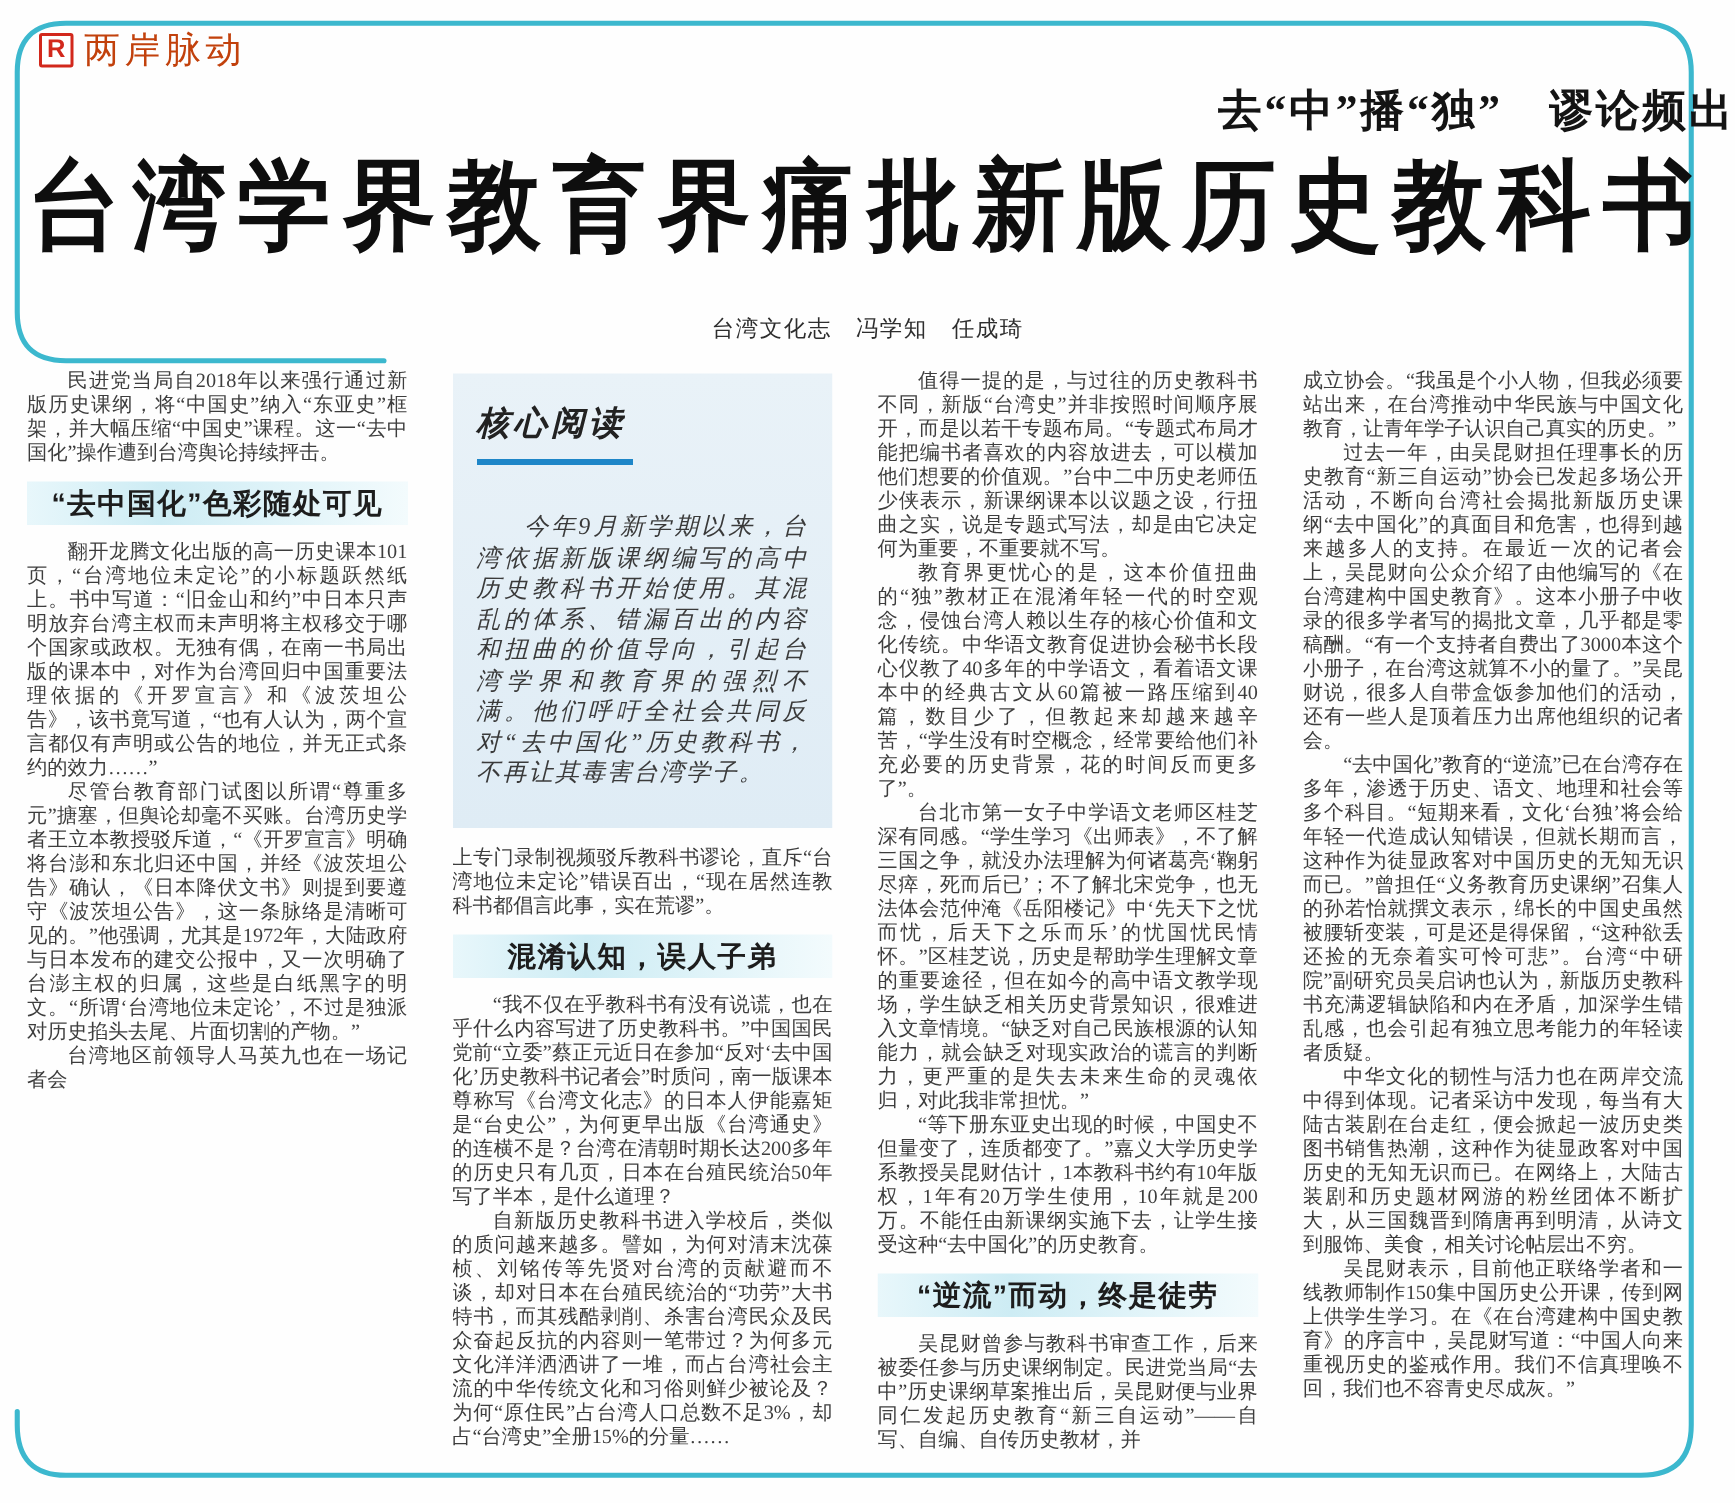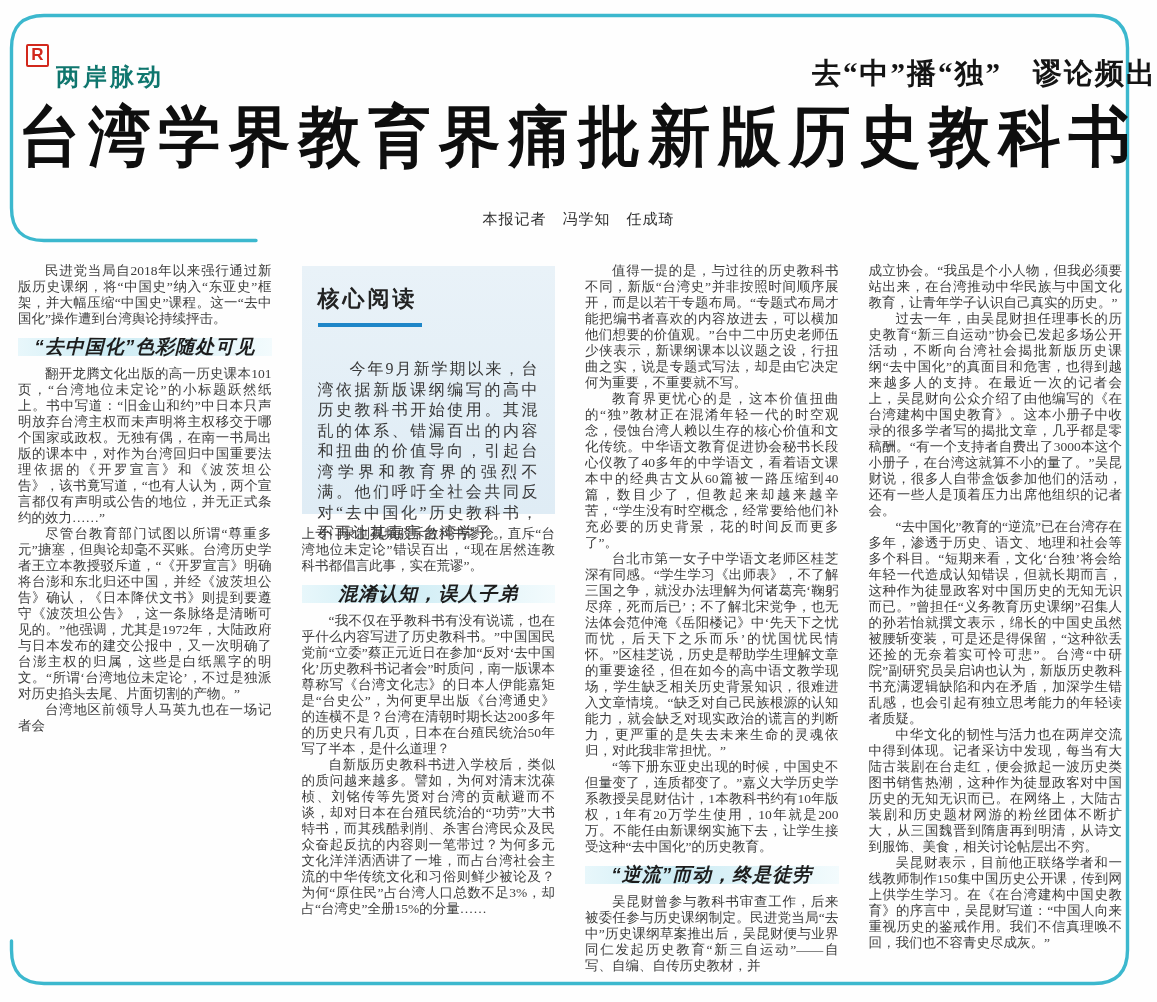--- a/index.html
+++ b/index.html
@@ -15,58 +15,58 @@
     position:absolute; left:26px; top:17px; z-index:2;
     display:flex; align-items:center; gap:7px;
   }
   .brand-r {
     width:23px; height:23px; border:2.5px solid #d2281c; background:#fff;
     color:#d2281c; font-family:"Liberation Sans","DejaVu Sans",sans-serif;
     font-weight:bold; font-size:17px; display:flex; align-items:center; justify-content:center;
     border-radius:2px;
   }
   .brand-label {
-    color:#0f766e; font-weight:bold; font-size:24px; letter-spacing:3px;
+    color:#c2410c; font-weight:normal; font-size:24px; letter-spacing:3px;
     font-family:"Liberation Sans","DejaVu Sans",sans-serif;
-    margin-top:44px;
   }
   .kicker {
     position:absolute; top:54px; left:0; width:100%; text-align:right; z-index:2;
     font-size:29px; font-weight:bold; color:#141414; letter-spacing:2px;
   }
   .headline {
     position:absolute; top:95px; left:0; width:100%; text-align:center; z-index:2;
     font-family:"Liberation Sans","DejaVu Sans",sans-serif;
     font-size:62px; font-weight:900; color:#0e0e0e; letter-spacing:8px;
     transform:scaleY(1.06);
   }
   .byline {
     position:absolute; top:210px; left:0; width:100%; text-align:center; z-index:2;
     font-size:15px; color:#2e2e2e; letter-spacing:1px;
   }
   .body-cols {
-    position:absolute; left:18px; top:263px; width:1104px; height:728px; z-index:1;
+    position:absolute; left:18px; top:246px; width:1104px; height:728px; z-index:1;
     display:flex; gap:30px;
   }
   .col { flex:1 1 0; overflow:hidden; }
   .col p {
     font-size:13.5px; line-height:16px; text-align:justify;
     text-indent:2em; color:#3d3d3d;
   }
   .col p.cont { text-indent:0; }
   .sec-header {
-    margin:11px 0 10px 0; height:18px;
+    margin:11px 0 10px 0; height:29px;
     display:flex; align-items:center; justify-content:center;
     background:linear-gradient(90deg,#e8f7fb 0%, #cdecf4 35%, #f3fbfd 100%);
     font-family:"Liberation Sans","DejaVu Sans",sans-serif;
-    font-size:19px; font-weight:bold; color:#1d1d1d; letter-spacing:1px;font-style:italic;
+    font-size:19px; font-weight:bold; color:#1d1d1d; letter-spacing:1px;
   }
   .core-box {
-    margin:3px 0 12px 0; padding:18px 16px 16px 16px; height:248px;
+    margin:3px 0 12px 0; padding:18px 16px 16px 16px; height:303px;
     background:linear-gradient(180deg,#e9f2f8 0%, #dfecf5 100%);
+    font-style:italic;
   }
   .core-title {
     font-family:"Liberation Sans","DejaVu Sans",sans-serif;
     font-size:22px; font-weight:bold; color:#222; letter-spacing:3px;
   }
   .core-bar { width:104px; height:4px; background:#1e86c8; margin:9px 0 16px 0; }
   .core-text {
     font-size:16px; line-height:20.5px; letter-spacing:1.5px;
     text-align:justify; text-indent:2em; color:#3a3a3a;margin-top:32px;
   }
@@ -88,21 +88,21 @@
 
   <div class="brand">
     <span class="brand-r">R</span>
     <span class="brand-label">两岸脉动</span>
   </div>
 
   <div class="kicker">去“中”播“独”　谬论频出</div>
 
   <div class="headline">台湾学界教育界痛批新版历史教科书</div>
 
-  <div class="byline">本报记者　冯学知　任成琦</div>
+  <div class="byline">台湾文化志　冯学知　任成琦</div>
 
   <div class="body-cols">
 
     <div class="col">
       <p>民进党当局自2018年以来强行通过新版历史课纲，将“中国史”纳入“东亚史”框架，并大幅压缩“中国史”课程。这一“去中国化”操作遭到台湾舆论持续抨击。</p>
       <div class="sec-header">“去中国化”色彩随处可见</div>
       <p>翻开龙腾文化出版的高一历史课本101页，“台湾地位未定论”的小标题跃然纸上。书中写道：“旧金山和约”中日本只声明放弃台湾主权而未声明将主权移交于哪个国家或政权。无独有偶，在南一书局出版的课本中，对作为台湾回归中国重要法理依据的《开罗宣言》和《波茨坦公告》，该书竟写道，“也有人认为，两个宣言都仅有声明或公告的地位，并无正式条约的效力……”</p>
       <p>尽管台教育部门试图以所谓“尊重多元”搪塞，但舆论却毫不买账。台湾历史学者王立本教授驳斥道，“《开罗宣言》明确将台澎和东北归还中国，并经《波茨坦公告》确认，《日本降伏文书》则提到要遵守《波茨坦公告》，这一条脉络是清晰可见的。”他强调，尤其是1972年，大陆政府与日本发布的建交公报中，又一次明确了台澎主权的归属，这些是白纸黑字的明文。“所谓‘台湾地位未定论’，不过是独派对历史掐头去尾、片面切割的产物。”</p>
       <p>台湾地区前领导人马英九也在一场记者会</p>
     </div>

